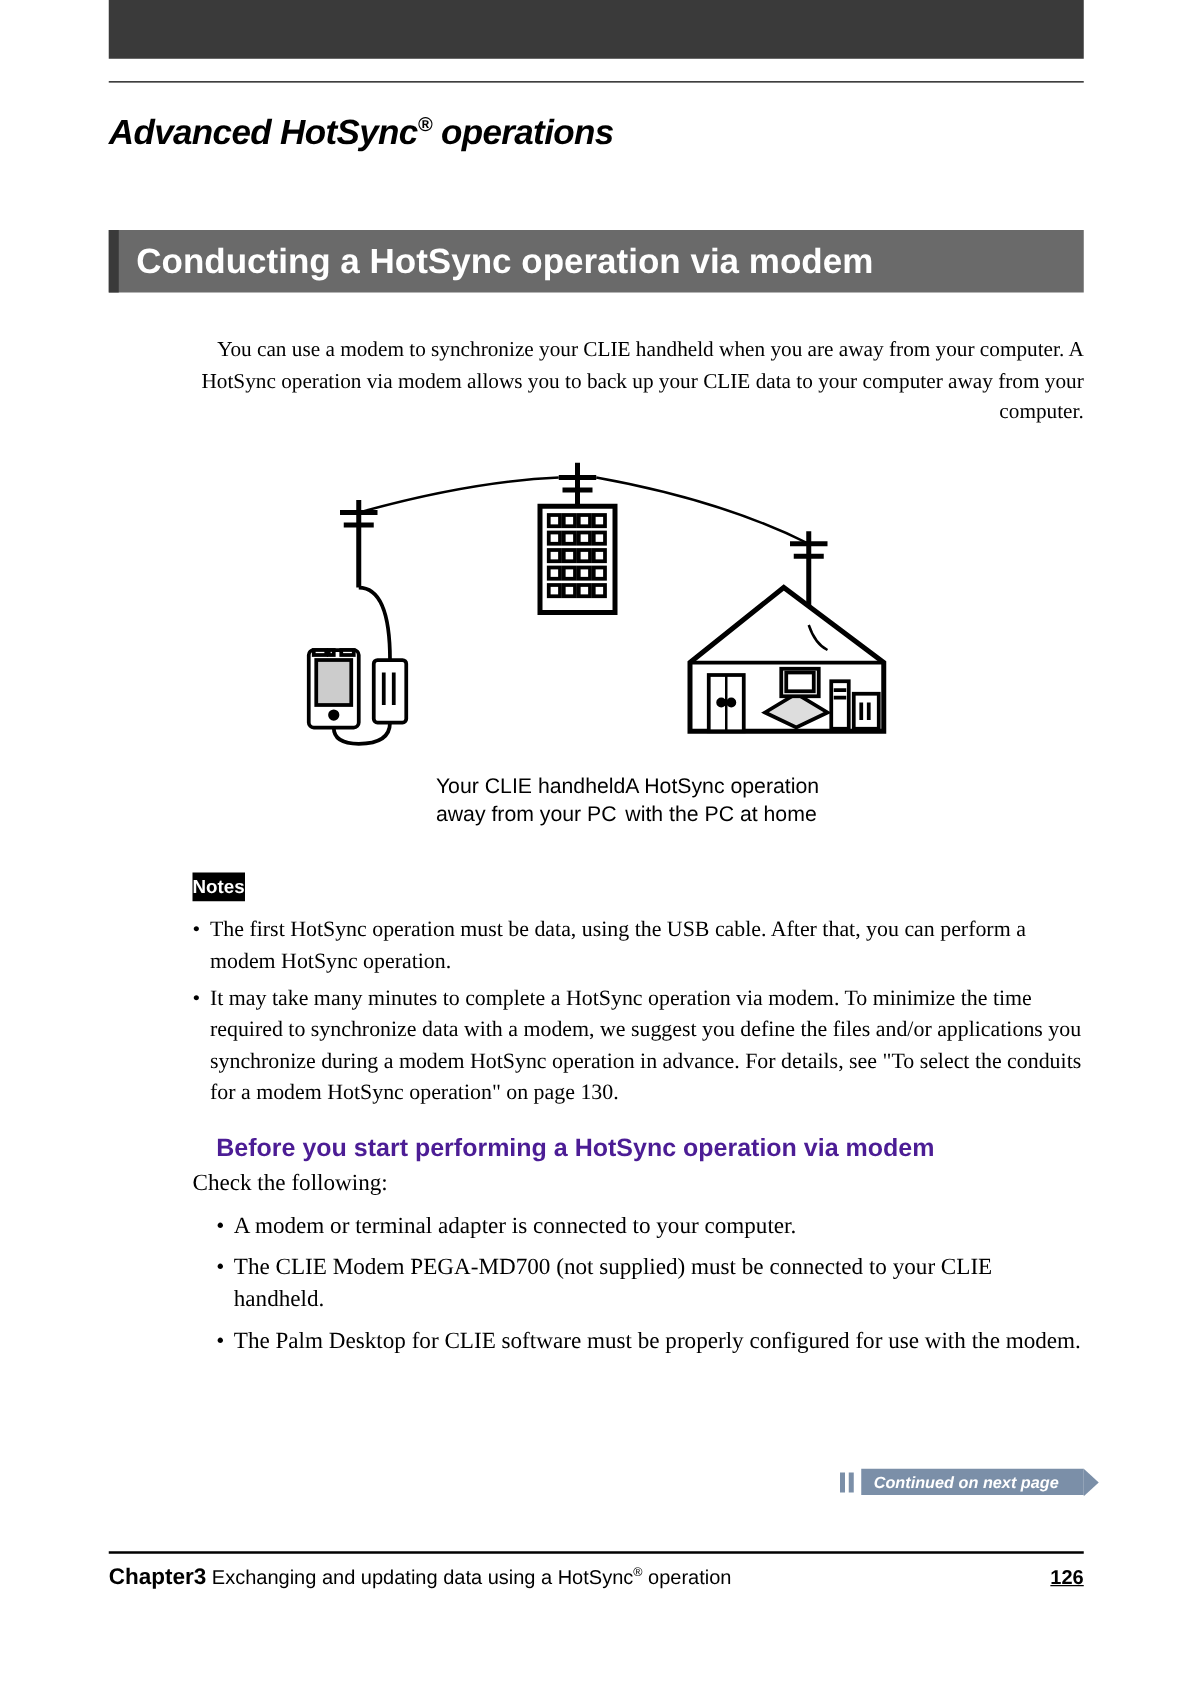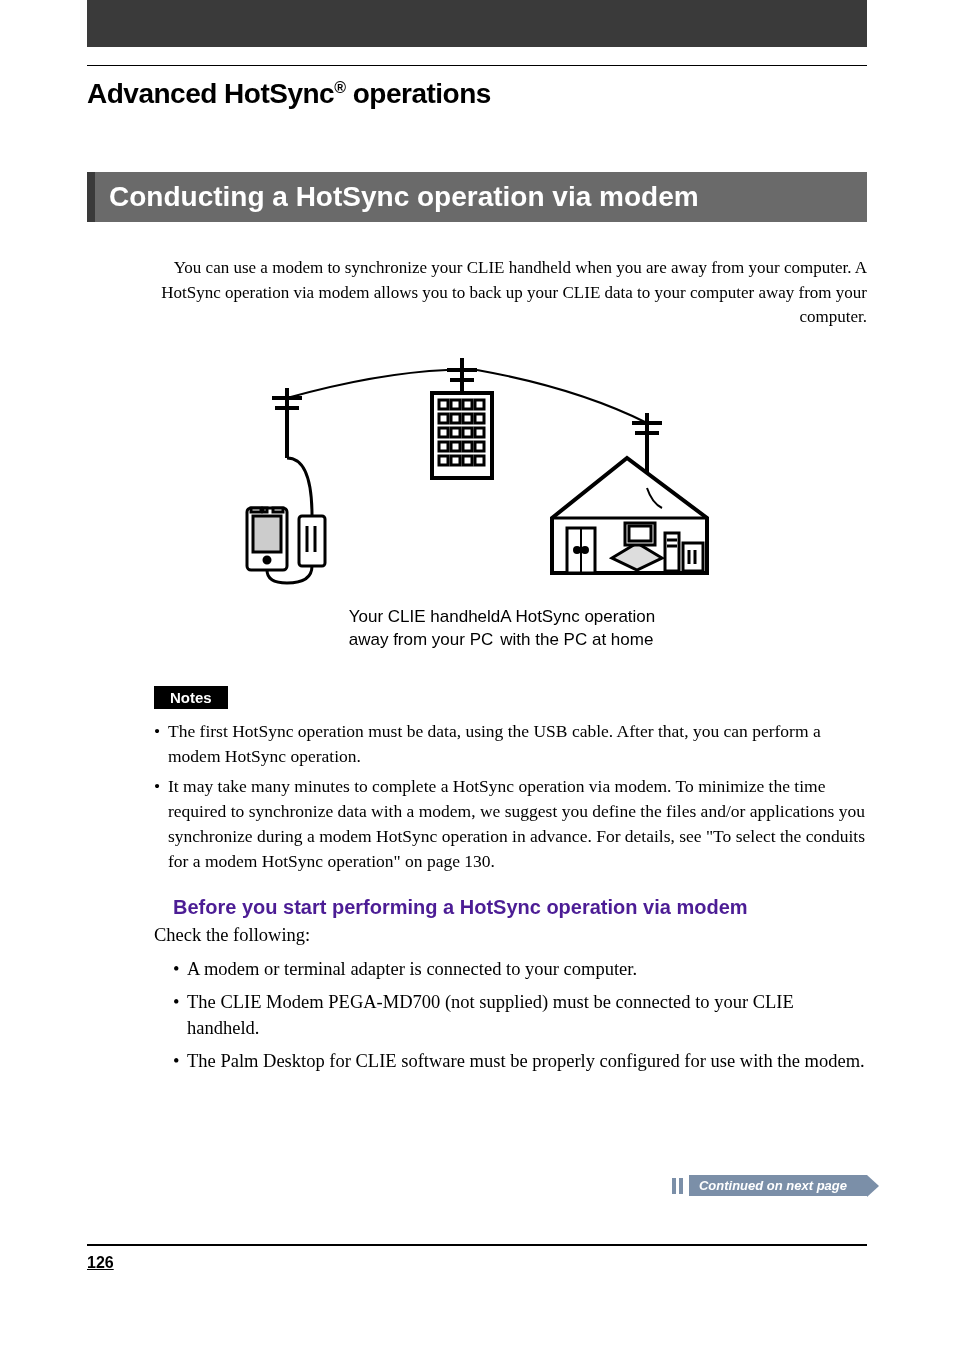--- a/index.html
+++ b/index.html
@@ -27,22 +27,23 @@
     }
     .rule-under-bar {
       border-top: 1px solid #000;
       margin-top: 18px;
     }
     .main-title {
       font-family: 'Trebuchet MS', 'Arial', sans-serif;
       font-weight: bold;
       font-size: 28px;
       color: #000;
-      margin-top: 12px;
+      margin-top: 24px;
       letter-spacing: -0.5px;
+      font-style: italic;
     }
     .main-title sup { font-size: 16px; vertical-align: super; }
     .section-band {
       background: #6a6a6a;
       color: #fff;
       font-family: 'Trebuchet MS', Arial, sans-serif;
       font-weight: bold;
       font-size: 28px;
       padding: 9px 14px;
       margin-top: 62px;
@@ -69,21 +70,21 @@
     }
     .cap-left { text-align: left; }
     .cap-right { text-align: left; }
     .notes-chip {
       display: inline-block;
       background: #000;
       color: #fff;
       font-family: Arial, sans-serif;
       font-weight: bold;
       font-size: 15px;
-      padding: 3px 16px;
+      padding: 3px 0;
       margin: 34px 0 0 67px;
     }
     .notes-list {
       margin: 10px 0 0 67px;
       font-size: 17.5px;
       line-height: 1.42;
     }
     .notes-list .bullet { display: flex; margin-bottom: 6px; }
     .notes-list .dot { width: 14px; flex-shrink: 0; }
     .notes-list .bt { flex: 1; }
@@ -333,15 +334,18 @@
         <span></span>
         <span></span>
       </span>
     <span class="cont-chip">
       <span>Continued on next page</span>
       <span class="cont-arrow"></span>
     </span>
   </div>
 
   <div class="footer">
+    <div class="footer-left">
+      <span class="chap">Chapter3</span><span>  Exchanging and updating data using a HotSync</span><sup>®</sup><span> operation</span>
+    </div>
     <div class="page-num">126</div>
   </div>
 </div>
 
 </body></html>

